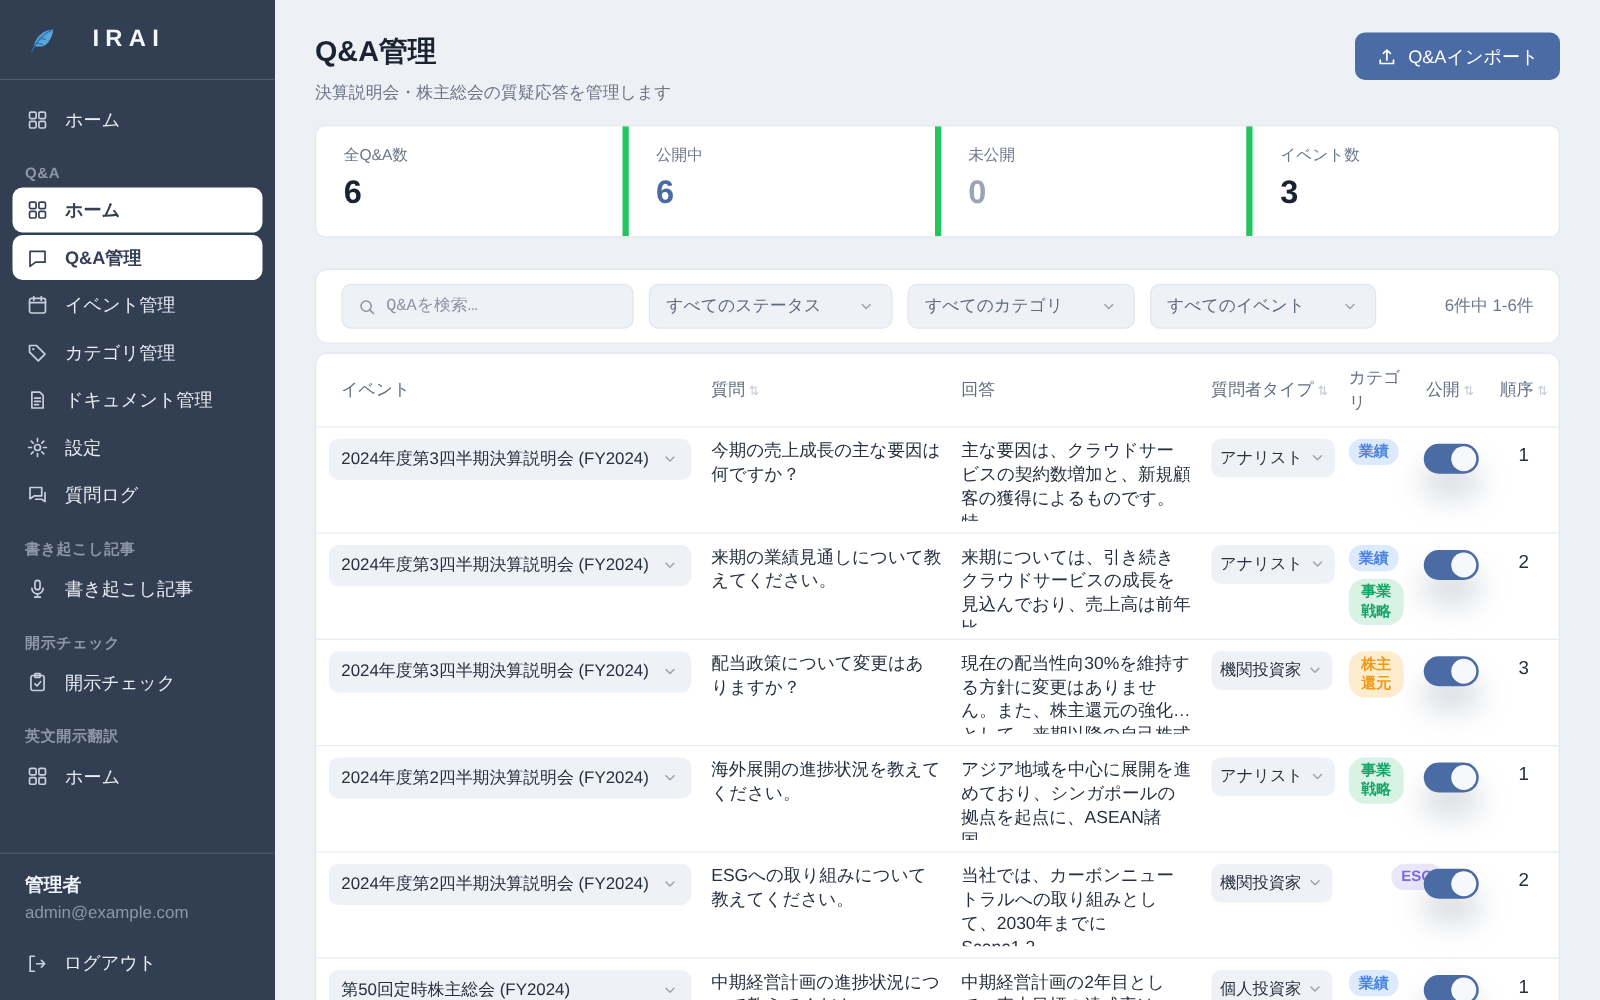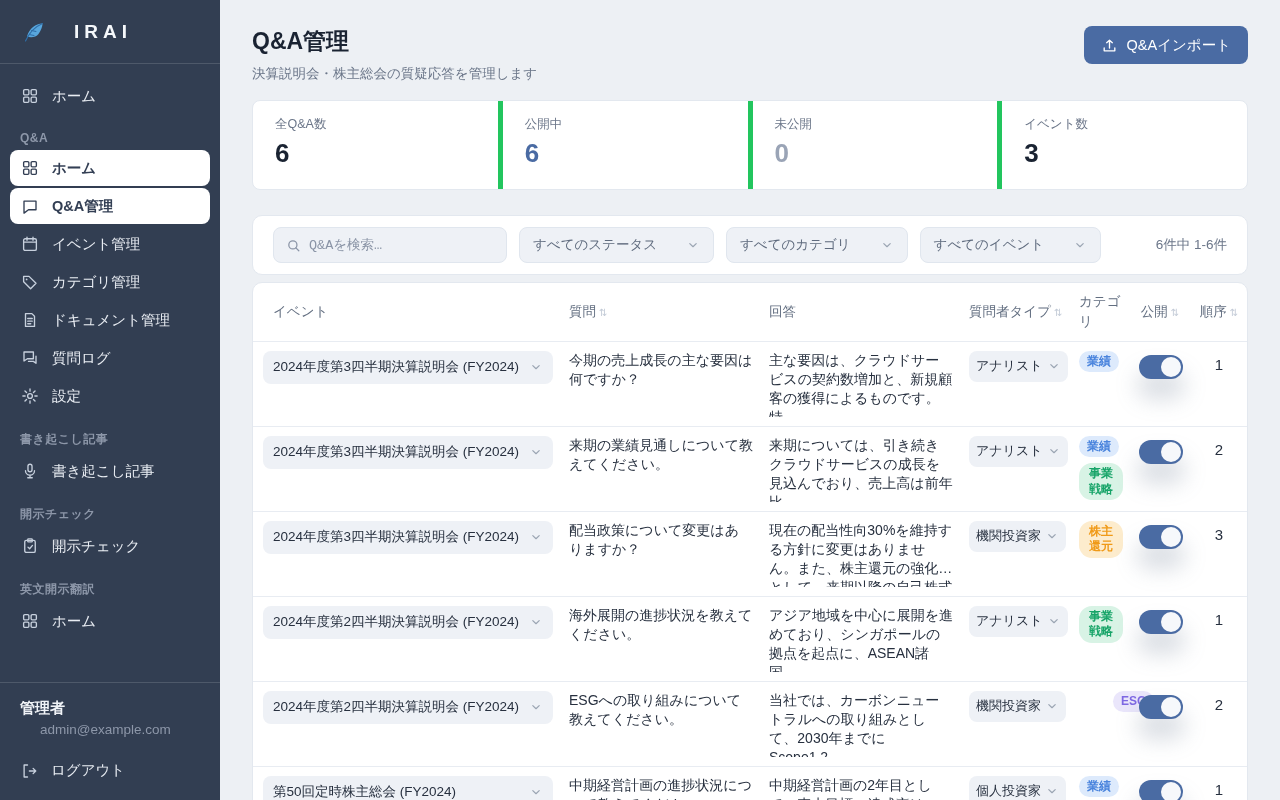--- a/index.html
+++ b/index.html
@@ -37,21 +37,21 @@
   }
   .nav-item .icon { width: 18px; height: 18px; color: #c7d0dd; flex-shrink: 0; }
   .nav-item .icon svg { width: 18px; height: 18px; }
   .nav-item.active { background: #ffffff; color: #333f54; font-weight: 600; }
   .nav-item.active .icon { color: #333f54; }
   .user-block {
     border-top: 1px solid rgba(255,255,255,.14);
     padding: 16px 20px 20px; flex-shrink: 0;
   }
   .user-role { font-size: 15px; font-weight: 700; color: #f0f3f7; }
-  .user-email { font-size: 13.5px; color: #8d97a9; margin-top: 4px; margin-left: 20px; }
+  .user-email { font-size: 13.5px; color: #8d97a9; margin-top: 4px; }
   .logout {
     display: flex; align-items: center; gap: 13px;
     margin-top: 24px; font-size: 14.5px; cursor: pointer; color: #e9edf3;
   }
   .logout .icon { width: 18px; height: 18px; color: #c7d0dd; }
   .logout .icon svg { width: 18px; height: 18px; }
 
   
   .main { flex: 1; padding: 26px 32px 0; overflow: hidden; }
   .page-header { display: flex; justify-content: space-between; align-items: flex-start; }
@@ -226,35 +226,35 @@
     <span class="icon">
           <svg viewBox="0 0 24 24" fill="none" stroke="currentColor" stroke-width="1.8" stroke-linecap="round" stroke-linejoin="round">
             <path d="M6 3.5h8.5l3.5 3.5v13.5H6V3.5z"></path>
             <path d="M9 10h6M9 13.5h6M9 17h4"></path>
           </svg>
         </span>
     <span class="nav-label">ドキュメント管理</span>
   </div>
       <div class="nav-item">
     <span class="icon">
-          <svg viewBox="0 0 24 24" fill="none" stroke="currentColor" stroke-width="1.8" stroke-linecap="round" stroke-linejoin="round">
-            <path d="M4 4h12.5v9H8.5L4 16V4z"></path>
-            <path d="M20 9.5V19l-3.5-2.5H10"></path>
-          </svg>
-        </span>
-    <span class="nav-label">質問ログ</span>
-  </div>
-      <div class="nav-item">
-    <span class="icon">
           <svg viewBox="0 0 24 24" fill="none" stroke="currentColor" stroke-width="1.8" stroke-linecap="round">
             <circle cx="12" cy="12" r="3.2"></circle>
             <path d="M12 2.5v3M12 18.5v3M2.5 12h3M18.5 12h3M5.3 5.3l2.1 2.1M16.6 16.6l2.1 2.1M18.7 5.3l-2.1 2.1M7.4 16.6l-2.1 2.1"></path>
           </svg>
         </span>
     <span class="nav-label">設定</span>
+  </div>
+      <div class="nav-item">
+    <span class="icon">
+          <svg viewBox="0 0 24 24" fill="none" stroke="currentColor" stroke-width="1.8" stroke-linecap="round" stroke-linejoin="round">
+            <path d="M4 4h12.5v9H8.5L4 16V4z"></path>
+            <path d="M20 9.5V19l-3.5-2.5H10"></path>
+          </svg>
+        </span>
+    <span class="nav-label">質問ログ</span>
   </div>
       <div class="section-label">書き起こし記事</div>
       <div class="nav-item">
     <span class="icon">
           <svg viewBox="0 0 24 24" fill="none" stroke="currentColor" stroke-width="1.8" stroke-linecap="round" stroke-linejoin="round">
             <rect x="9.3" y="3" width="5.4" height="10" rx="2.7"></rect>
             <path d="M6 11.5a6 6 0 0 0 12 0M12 17.5V21M9 21h6"></path>
           </svg>
         </span>
     <span class="nav-label">書き起こし記事</span>

